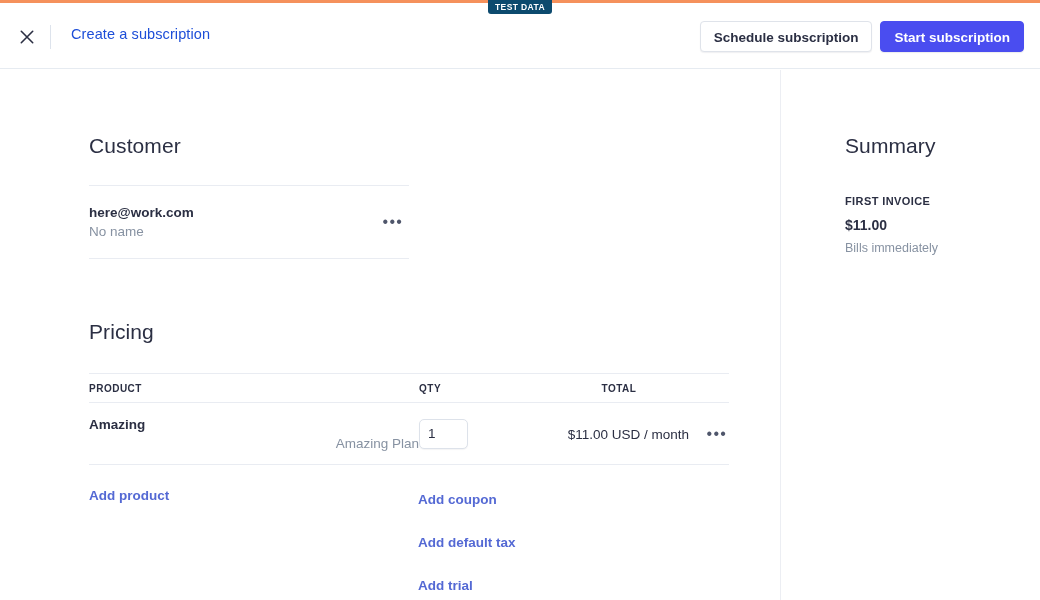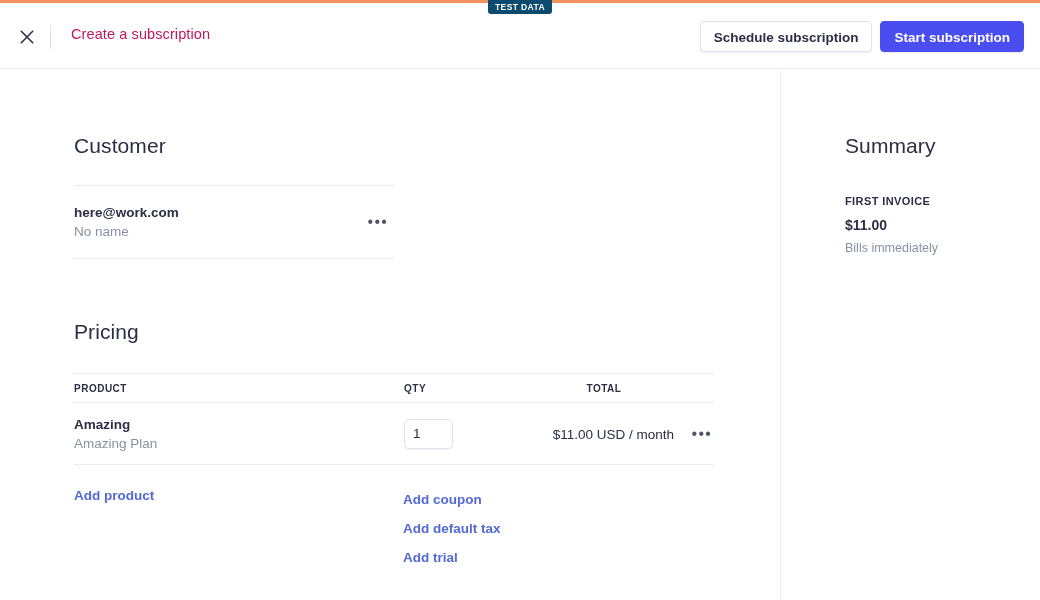--- a/index.html
+++ b/index.html
@@ -80,21 +80,21 @@
     height: 24px;
     background: #dde3ec;
   }
 
   .header-title {
     position: absolute;
     left: 71px;
     top: 23px;
     font-size: 14.5px;
     font-weight: normal;
-    color: #be185d;
+    color: #1d4ed8;
     letter-spacing: 0.1px;
   }
 
   .header-actions {
     position: absolute;
     right: 16px;
     top: 18px;
     display: flex;
     gap: 8px;
     align-items: center;
@@ -133,21 +133,21 @@
     left: 780px;
     top: 70px;
     width: 1px;
     height: 530px;
     background: #eceef3;
   }
 
   
   .main-col {
     position: absolute;
-    left: 0;
+    left: 15px;
     top: 70px;
     width: 780px;
     height: 530px;
   }
 
   .section-title {
     font-size: 21px;
     font-weight: normal;
     color: #2b2f43;
     letter-spacing: 0.1px;
@@ -229,20 +229,21 @@
   .product-name {
     font-size: 13.5px;
     font-weight: bold;
     color: #2b2f43;
     line-height: 19px;
   }
   .product-plan {
     font-size: 13.5px;
     color: #8792a2;
     line-height: 19px;
+    text-align: right;
   }
 
   .qty-input {
     width: 49px;
     height: 30px;
     border: 1px solid #dde2ea;
     border-radius: 5px;
     background: #ffffff;
     font-family: "Liberation Sans", sans-serif;
     font-size: 13.5px;
@@ -268,21 +269,21 @@
     color: #5469d4;
     cursor: pointer;
   }
 
   .link-stack {
     position: absolute;
     left: 403px;
     top: 422px;
     display: flex;
     flex-direction: column;
-    gap: 13px;
+    gap: 27px;
   }
   .link-item {
     font-size: 13.5px;
     font-weight: bold;
     color: #5469d4;
     cursor: pointer;
     line-height: 16px;
   }
 
   

